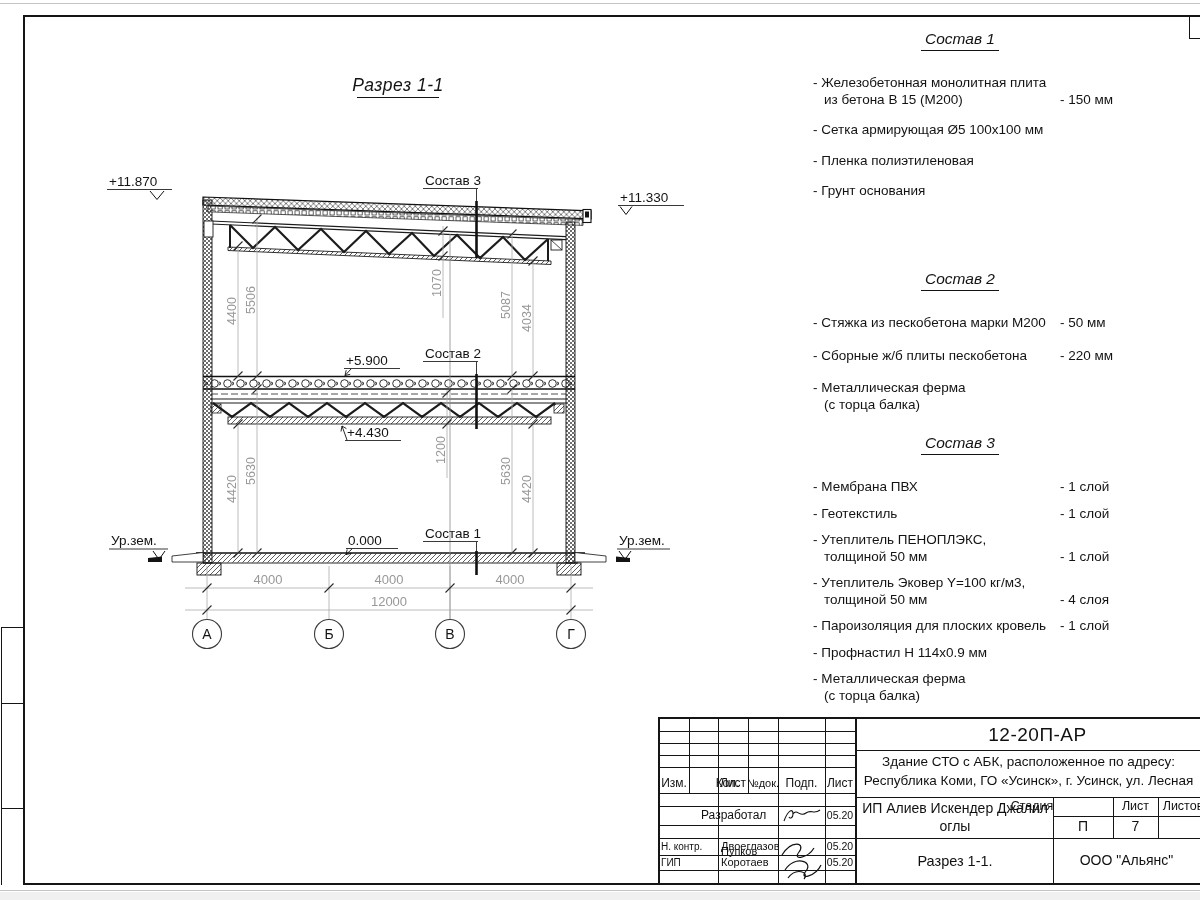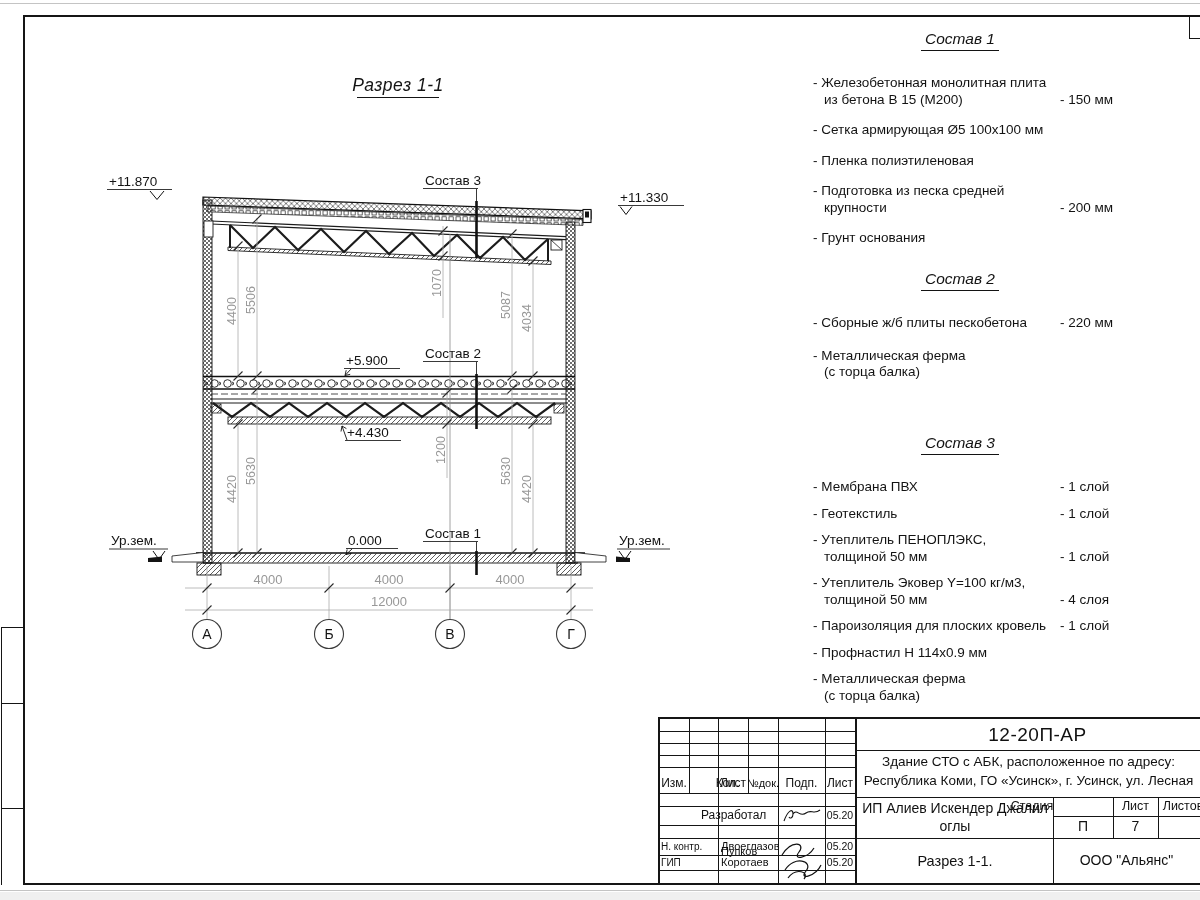--- a/index.html
+++ b/index.html
@@ -269,35 +269,34 @@
       <div class="ci-val"></div>
     </div>
     <div class="comp-item">
       <div class="ci-name">
           <div>- Пленка полиэтиленовая</div>
         </div>
       <div class="ci-val"></div>
     </div>
     <div class="comp-item">
       <div class="ci-name">
-          <div>- Подготовка из песка средней</div>
-          <div class="ci-l2">крупности</div>
-        </div>
-      <div class="ci-val">- 200 мм</div>
-    </div>
-    <div class="comp-item">
-      <div class="ci-name">
           <div>- Грунт основания</div>
         </div>
       <div class="ci-val"></div>
     </div>
   </div>
 
   <div class="comp-block comp2" style="top:270px;">
     <div class="comp-title"><span>Состав 2</span></div>
+    <div class="comp-item">
+      <div class="ci-name">
+          <div>- Стяжка из пескобетона марки М200</div>
+        </div>
+      <div class="ci-val">- 50 мм</div>
+    </div>
     <div class="comp-item">
       <div class="ci-name">
           <div>- Сборные ж/б плиты пескобетона</div>
         </div>
       <div class="ci-val">- 220 мм</div>
     </div>
     <div class="comp-item">
       <div class="ci-name">
           <div>- Металлическая ферма</div>
           <div class="ci-l2">(с торца балка)</div>

